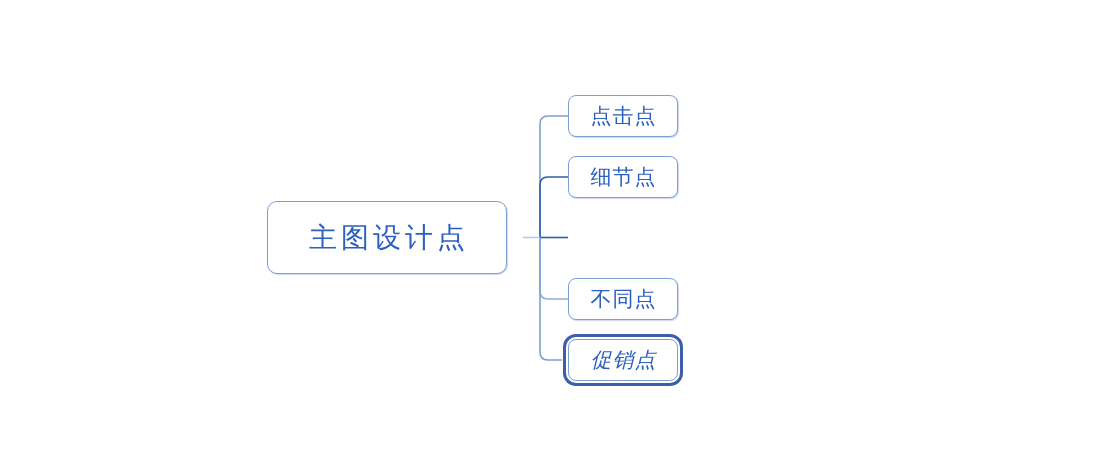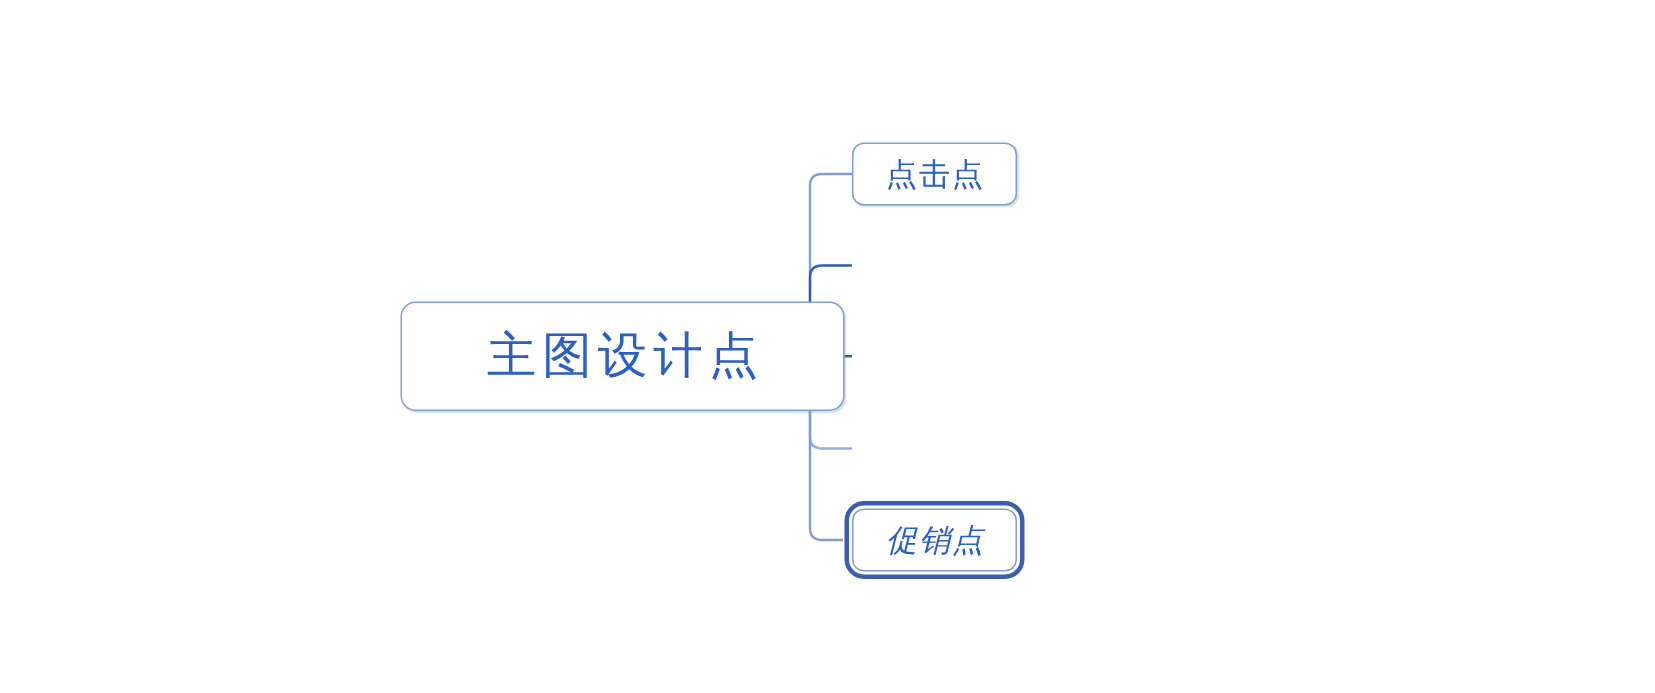--- a/index.html
+++ b/index.html
@@ -31,24 +31,24 @@
     background: #ffffff;
     border: 1.5px solid #7E9FD4;
     color: #2B5FC0;
     box-shadow: 1px 1px 1px rgba(120, 150, 200, 0.35);
     cursor: default;
     white-space: nowrap;
   }
   .node-root {
     left: 267px;
     top: 201px;
-    width: 296px;
+    width: 240px;
     height: 73px;
     border-radius: 10px;
-    font-size: 33px;
+    font-size: 28px;
     letter-spacing: 4px;
     padding-left: 4px; 
   }
   .node-child {
     left: 568px;
     width: 110px;
     height: 42px;
     border-radius: 8px;
     font-size: 21px;
     letter-spacing: 1px;
@@ -89,20 +89,26 @@
   </svg>
 
   <div class="node node-root">
     <span>主图设计点</span>
   </div>
 
   <div class="node node-child node-child-0">
     <span>点击点</span>
   </div>
 
+  <div class="node node-child node-child-1">
+    <span>细节点</span>
+  </div>
 
 
+  <div class="node node-child node-child-3">
+    <span>不同点</span>
+  </div>
 
   <div class="node node-child node-child-4 selected">
     <span>促销点</span>
   </div>
 
 </div>
 
 </body></html>

